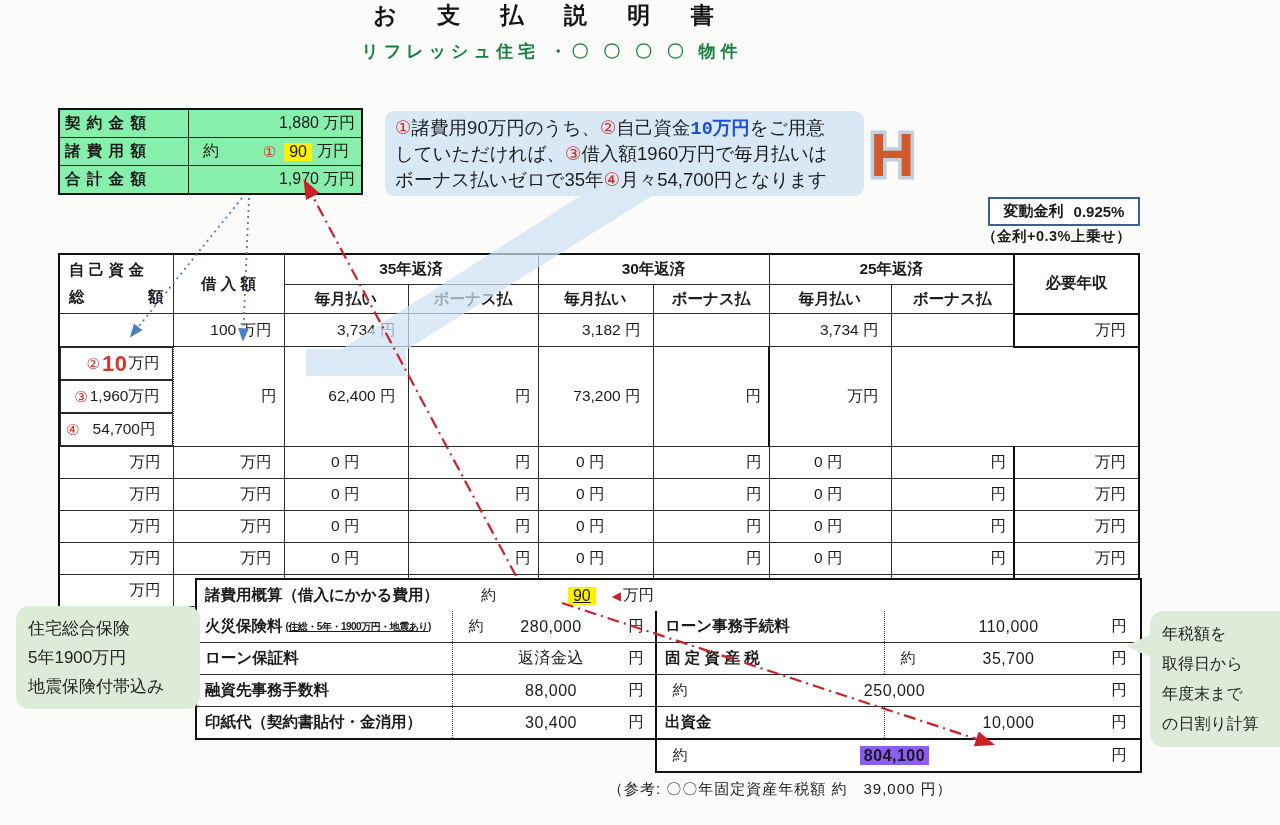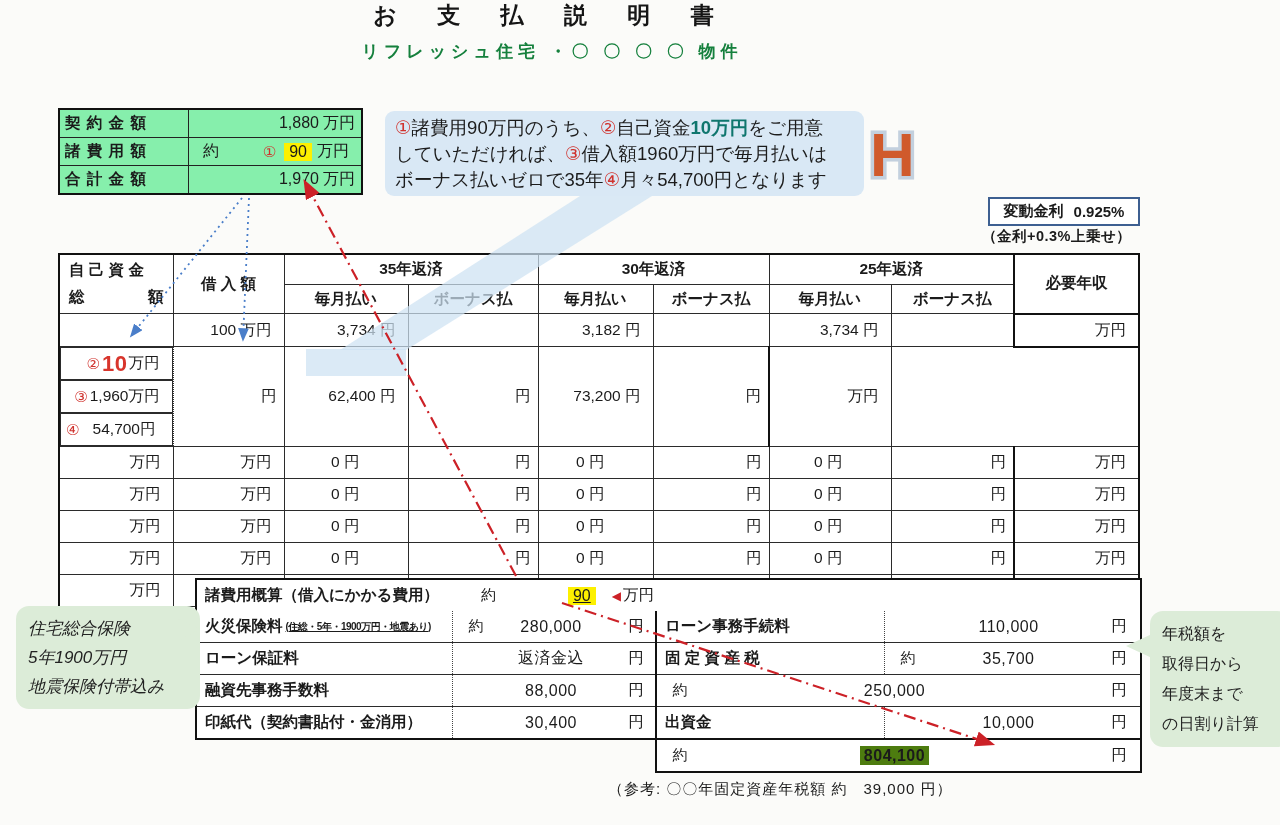--- a/index.html
+++ b/index.html
@@ -23,21 +23,21 @@
   .circ{color:#d0332e;}
   .ctr .circ{font-size:15px;margin-right:8px;}
   .hl{background:#fdf000;padding:0 5px;font-weight:500;}
   .ctr .unit{margin-left:5px;}
   .ctr .num{margin-right:4px;}
 
   
   .callout-blue{left:385px;top:111px;width:479px;height:85px;background:#d9e8f5;border-radius:9px;padding:4px 10px;box-sizing:border-box;}
   .callout-blue .cline{height:26px;line-height:26px;font-size:18.5px;white-space:nowrap;color:#1c1c1c;font-weight:500;}
   .callout-blue .circ{font-weight:500;}
-  .callout-blue .redbold{color:#0f766e;font-weight:700;}
+  .callout-blue .redbold{color:#1d4ed8;font-weight:700;font-family:Liberation Mono, monospace;}
 
   
   .hmark{left:860px;top:116px;}
 
   
   .rate-box{left:988px;top:197px;width:148px;height:25px;border:2px solid #3d5f91;background:#fff;display:flex;align-items:center;justify-content:center;gap:10px;font-size:15px;font-weight:700;}
   .rate-note{left:982px;top:227px;font-size:14.5px;font-weight:600;letter-spacing:0.5px;}
 
   
   table.mt{left:58px;top:253px;position:absolute;border-collapse:collapse;table-layout:fixed;width:1080px;background:#fff;border:2px solid #111;}
@@ -72,26 +72,26 @@
   .cost-row{display:flex;align-items:center;height:31px;border-top:1.5px solid #2b2b2b;}
   .cost-row:first-child{border-top:none;}
   .cost-row .cost-label{width:256px;padding-left:8px;font-weight:600;font-size:15.5px;border-right:1.6px dotted #444;height:100%;display:flex;align-items:center;white-space:nowrap;box-sizing:border-box;}
   .cost-right .cost-row .cost-label{width:228px;}
   .cost-note{font-size:10px;text-decoration:underline;font-weight:600;letter-spacing:-0.5px;margin-left:3px;}
   .cost-approx{width:46px;text-align:center;font-size:15px;}
   .cost-value{flex:1;text-align:center;padding-right:12px;font-size:16px;letter-spacing:0.5px;white-space:nowrap;}
   .cost-unit{width:42px;text-align:center;font-size:15.5px;}
   .cost-total{display:flex;align-items:center;height:31px;border-top:2px solid #111;}
   .cost-total .cost-label{width:228px;justify-content:center;padding-left:0;font-weight:600;font-size:16px;letter-spacing:2px;border-right:1.6px dotted #444;height:100%;display:flex;align-items:center;box-sizing:border-box;}
-  .cost-total .tot-hl{background:#4d7c0f;font-weight:700;padding:1px 4px;}
+  .cost-total .tot-hl{background:#8b5cf6;font-weight:700;padding:1px 4px;}
 
   
   .callout-green{background:#dcecd8;border-radius:13px;padding:8px 12px;}
   .cg-left{left:16px;top:606px;width:160px;}
-  .cg-left .gline{font-size:17px;line-height:29px;white-space:nowrap;color:#222;font-style:italic;}
+  .cg-left .gline{font-size:17px;line-height:29px;white-space:nowrap;color:#222;}
   .cg-right{left:1150px;top:611px;width:116px;}
   .cg-right .gline{font-size:16px;line-height:30px;white-space:nowrap;color:#222;}
 
   
   .footer-note{left:608px;top:780px;font-size:15px;letter-spacing:1px;}
 
   
   svg.overlay{position:absolute;left:0;top:0;z-index:40;pointer-events:none;}
 </style>
 </head>

